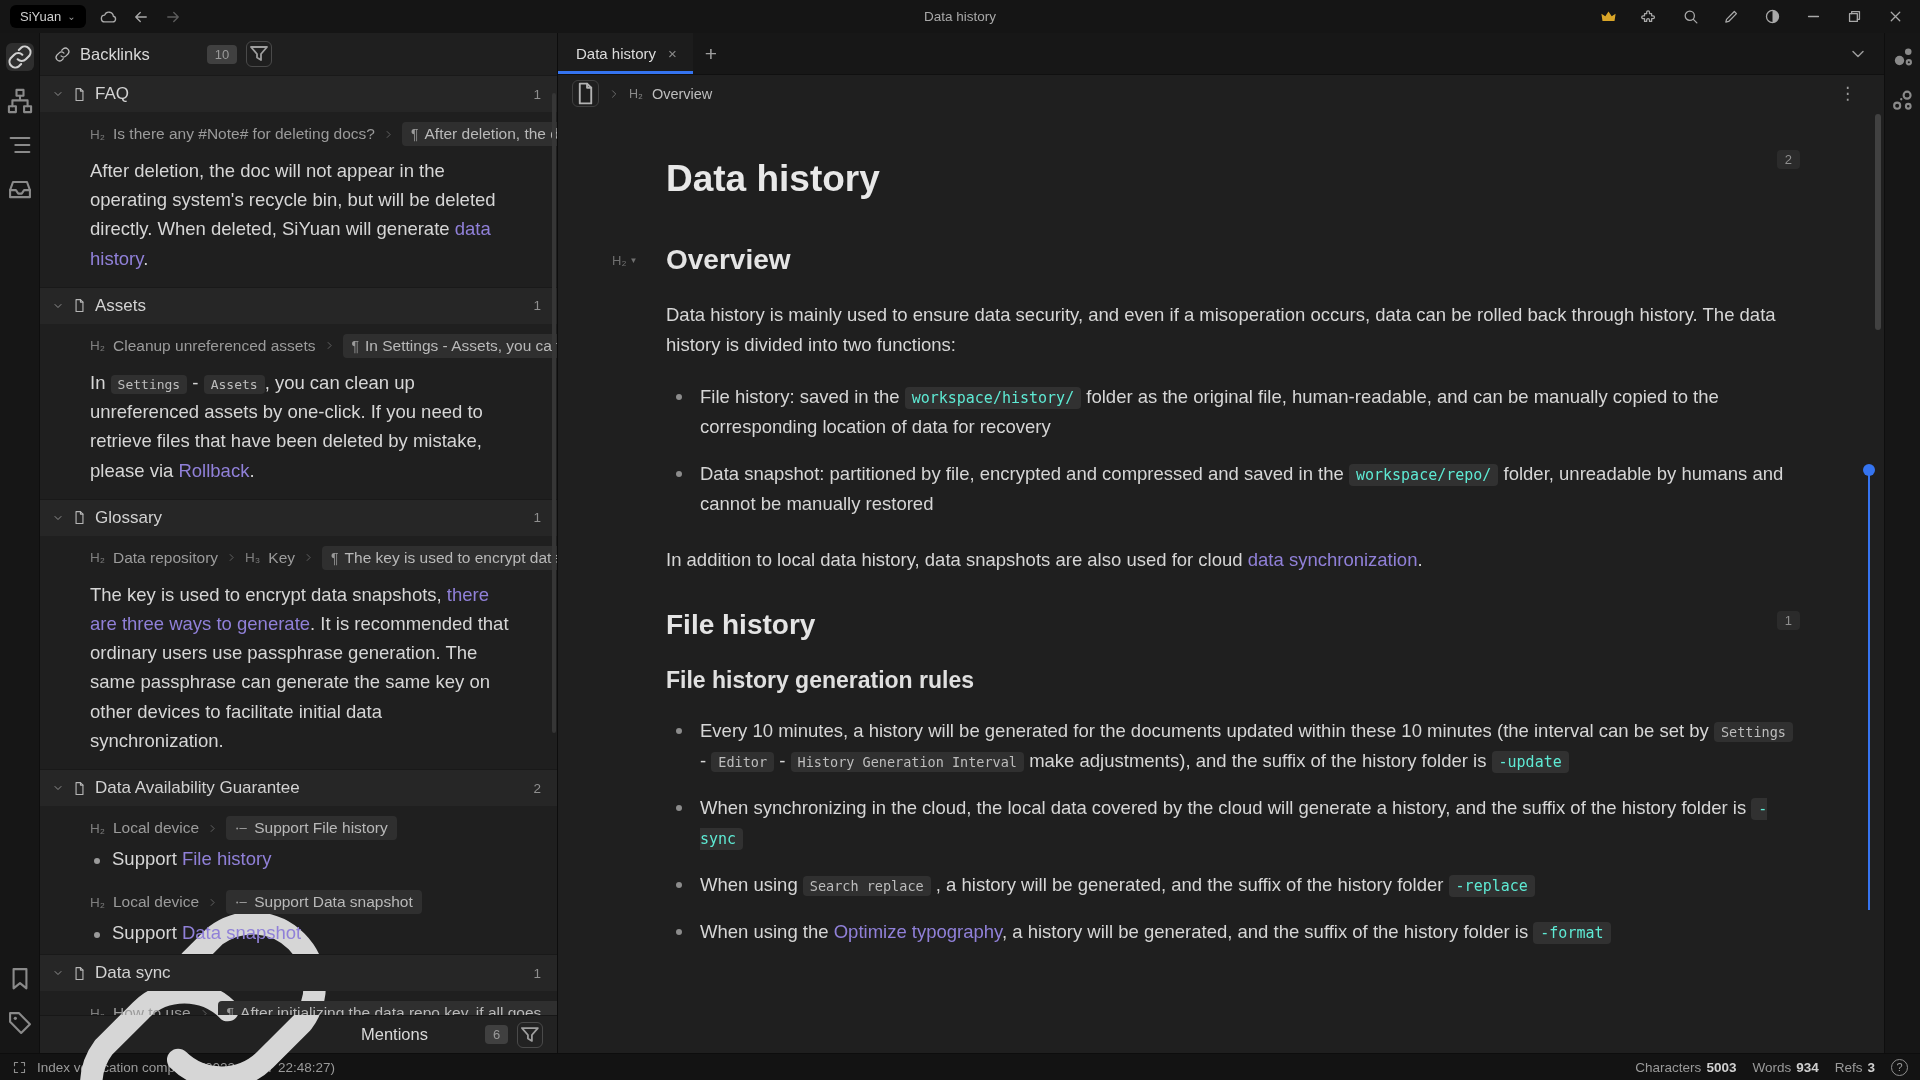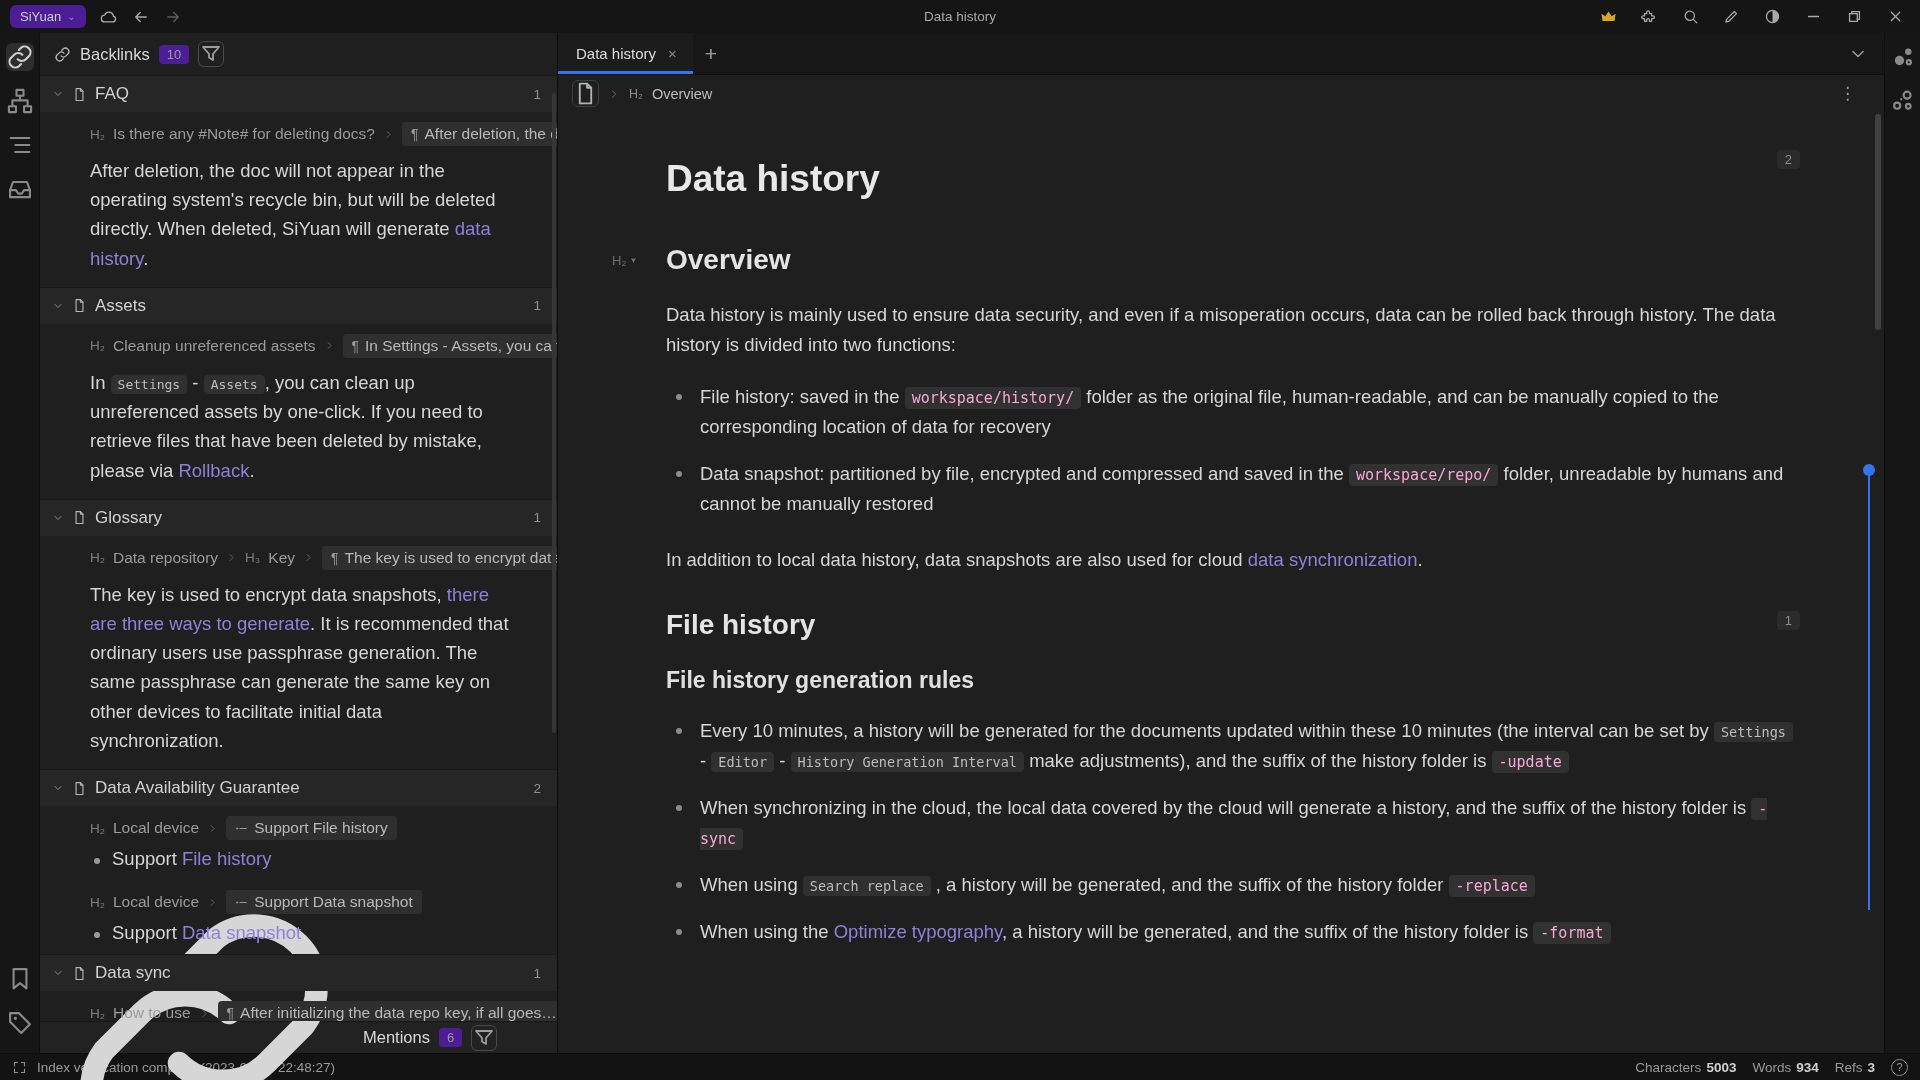--- a/index.html
+++ b/index.html
@@ -8,21 +8,21 @@
     background:#1f1f1f; color:#d6d6d6;
     font-family:"Liberation Sans","DejaVu Sans",sans-serif;
     font-size:18px; -webkit-font-smoothing:antialiased;
   }
   svg { display:block; }
   .spacer { flex:1; }
 
   
   .titlebar { height:33px; background:#151515; display:flex; align-items:center; position:relative; padding:0 10px; }
   .tb-left { display:flex; align-items:center; gap:14px; z-index:2; }
-  .app-menu { display:flex; align-items:center; gap:6px; background:#4c1d95; border:none; color:#cfcfcf;
+  .app-menu { display:flex; align-items:center; gap:6px; background:#000000; border:none; color:#cfcfcf;
     font:13px "Liberation Sans",sans-serif; padding:4px 10px; border-radius:6px; cursor:pointer; }
   .app-menu .caret { color:#9a9a9a; font-size:10px; }
   .tb-icon { width:18px; height:18px; color:#a9a9a9; display:inline-flex; align-items:center; justify-content:center; cursor:pointer; }
   .tb-icon.dim { color:#5c5c5c; }
   .tb-title { position:absolute; left:0; right:0; text-align:center; color:#a8a8a8; font-size:13.5px; pointer-events:none; }
   .tb-right { margin-left:auto; display:flex; align-items:center; gap:24px; z-index:2; padding-right:6px; }
   .tb-right .tb-icon { width:17px; height:17px; }
   .crown { color:#d9a528; }
 
   
@@ -35,44 +35,44 @@
   .dock-bottom { margin-top:auto; padding-bottom:6px; }
   .dock-btn { width:28px; height:28px; border-radius:6px; display:flex; align-items:center; justify-content:center; color:#8a8a8a; cursor:pointer; }
   .dock-btn.active { background:#2e2e2e; color:#d0d0d0; }
   .dock-btn svg { width:17px; height:17px; }
 
   
   .panel { width:518px; background:#1f1f1f; border-right:1px solid #0d0d0d; display:flex; flex-direction:column; position:relative; }
   .panel-header { height:42px; display:flex; align-items:center; gap:9px; padding:0 14px; flex:none; }
   .panel-header .hdr-icon { color:#b9b9b9; width:17px; height:17px; }
   .panel-title { color:#d8d8d8; font-size:16.5px; }
-  .chip-badge { background:#4c1d95; color:#9a9a9a; font-size:13px; border-radius:4px; padding:2px 8px; }
+  .chip-badge { background:#404040; color:#9a9a9a; font-size:13px; border-radius:4px; padding:2px 8px;margin-left:48px; }
   .filter-btn { width:26px; height:26px; border:1px solid #4a4a4a; border-radius:6px; display:flex; align-items:center; justify-content:center; color:#9e9e9e; cursor:pointer; }
   .filter-btn svg { width:13px; height:13px; }
   .panel-body { flex:1; overflow:hidden; position:relative; }
   .sec-header { height:37px; background:#262626; display:flex; align-items:center; gap:8px; padding:0 16px 0 12px; cursor:pointer; border-top:1px solid #191919; }
   .sec-header .chev { color:#9a9a9a; width:12px; height:12px; }
   .sec-header .doc-ic { color:#b5b5b5; width:15px; height:15px; }
   .sec-title { color:#d2d2d2; font-size:17px; }
   .sec-count { margin-left:auto; color:#8f8f8f; font-size:13.5px; }
   .bl-crumb { display:flex; align-items:center; gap:8px; padding:10px 0 2px 50px; white-space:nowrap; overflow:hidden; cursor:pointer; }
   .bl-crumb .h-tag { color:#7f7f7f; font-size:13.5px; flex:none; }
   .bl-crumb .h-txt { color:#9b9b9b; font-size:15.5px; flex:none; }
   .bl-crumb .sep { color:#6f6f6f; width:11px; height:11px; flex:none; }
   .bl-chip { background:#2f2f2f; border-radius:4px; padding:3px 9px; display:flex; align-items:center; gap:6px; color:#b9b9b9; font-size:15.5px; flex:none; }
   .bl-chip .pmark { color:#9a9a9a; font-size:14px; }
   .bl-chip .lmark { width:13px; height:13px; color:#9a9a9a; }
   .bl-para { padding:8px 44px 14px 50px; color:#d6d6d6; font-size:18.5px; line-height:1.58; cursor:text; }
   .bl-bullet { padding:6px 44px 10px 72px; color:#d6d6d6; font-size:18.5px; position:relative; cursor:text; }
   .bl-bullet::before { content:""; position:absolute; left:54px; top:16px; width:6px; height:6px; border-radius:50%; background:#9a9a9a; }
-  .panel-footer { height:32px; flex:none; background:#222; border-top:1px solid #171717; display:flex; align-items:center; gap:9px; padding:0 14px; }
+  .panel-footer { height:38px; flex:none; background:#222; border-top:1px solid #171717; display:flex; align-items:center; gap:9px; padding:0 14px; }
   .panel-scroll { position:absolute; right:1px; top:60px; width:4px; height:640px; background:#363636; border-radius:2px; }
   a.ref, .r-link { color:#9080d8; cursor:pointer; }
 
-  code.r-code { font-family:"DejaVu Sans Mono",monospace; font-size:15px; background:#313131; color:#f9a8d4; border-radius:4px; padding:2px 7px; }
+  code.r-code { font-family:"DejaVu Sans Mono",monospace; font-size:15px; background:#313131; color:#5eead4; border-radius:4px; padding:2px 7px; }
   code.r-kbd { font-family:"DejaVu Sans Mono",monospace; font-size:13.5px; background:#303030; color:#bdbdbd; border-radius:4px; padding:2px 7px; }
   .panel code.r-kbd { font-size:13px; }
 
   
   .editor { flex:1; display:flex; flex-direction:column; background:#1f1f1f; position:relative; }
   .tabbar { height:42px; background:#171717; display:flex; align-items:center; border-bottom:1px solid #101010; flex:none; }
   .tab { height:100%; display:flex; align-items:center; gap:12px; padding:0 16px 0 18px; position:relative; background:#1c1c1c; cursor:pointer; }
   .tab-label { color:#dcdcdc; font-size:15px; }
   .tab-close { color:#8a8a8a; font-size:15px; cursor:pointer; }
   .tab.active::after { content:""; position:absolute; left:0; right:0; bottom:0; height:3px; background:#3574f0; }

